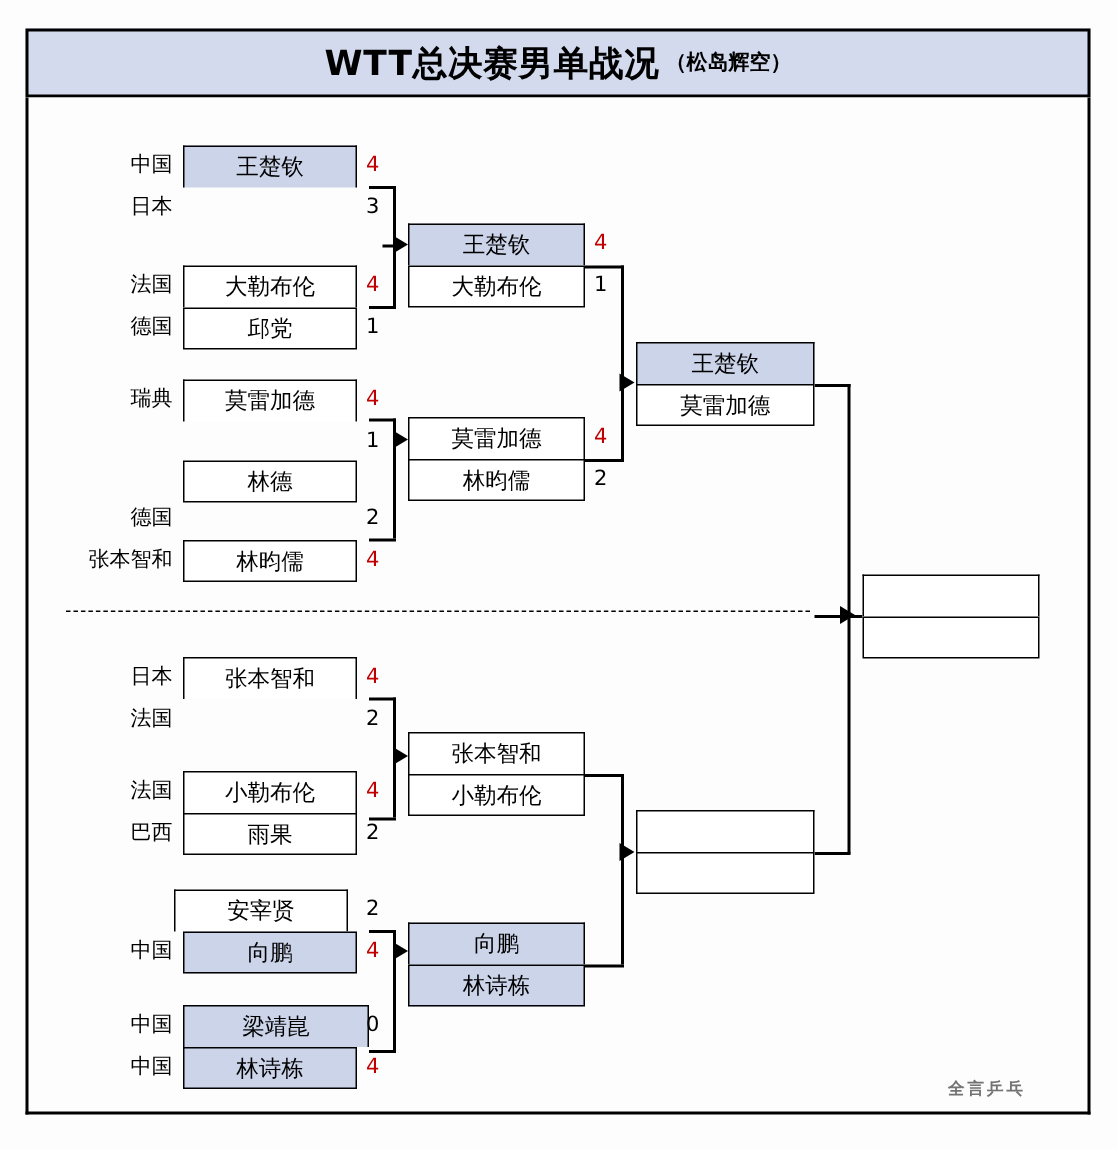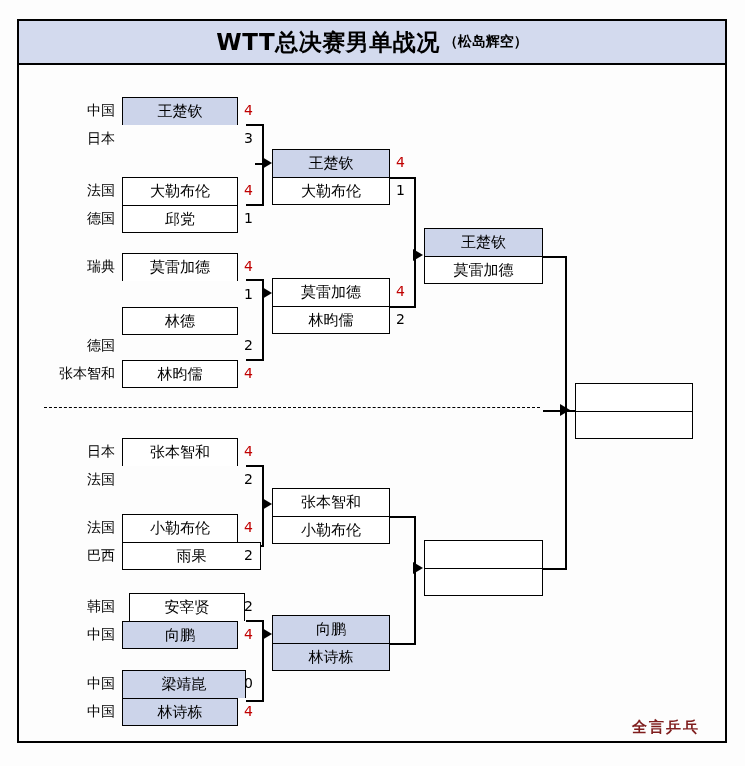--- a/index.html
+++ b/index.html
@@ -59,21 +59,21 @@
     border-top:6px solid transparent;border-bottom:6px solid transparent;
     border-left:10px solid #000;
   }
 
   .divider{
     position:absolute;height:0;
     border-top:1.5px dashed #000;
   }
 
   .watermark{
-    position:absolute;font-size:15px;color:#7f1d1d;
+    position:absolute;font-size:11px;color:#737373;
     letter-spacing:2px;white-space:nowrap;font-weight:bold;font-family:Liberation Serif, serif;
   }
 </style>
 </head>
 <body>
 
 <div id="canvas">
 
   <div class="title-bar">
     <span class="title-main">WTT总决赛男单战况</span>
@@ -158,25 +158,24 @@
   <div class="score win" style="left:244px;top:438px;">4</div>
 
   <div class="country" style="left:20px;top:466px;">法国</div>
   <div class="score" style="left:244px;top:466px;">2</div>
 
   <div class="country" style="left:20px;top:514px;">法国</div>
   <div class="slot top" style="left:122px;top:514px;width:116px;height:28px;">小勒布伦</div>
   <div class="score win" style="left:244px;top:514px;">4</div>
 
   <div class="country" style="left:20px;top:542px;">巴西</div>
-  <div class="slot" style="left:122px;top:542px;width:139px;height:28px;">雨果</div>
+  <div class="slot" style="left:122px;top:542px;width:116px;height:28px;">雨果</div>
   <div class="score" style="left:244px;top:542px;">2</div>
 
-  <div class="country" style="left:20px;top:593px;">韩国</div>
-  <div class="slot top" style="left:129px;top:593px;width:116px;height:28px;">安宰贤</div>
+  <div class="slot top" style="left:116px;top:593px;width:116px;height:28px;">安宰贤</div>
   <div class="score" style="left:244px;top:593px;">2</div>
 
   <div class="country" style="left:20px;top:621px;">中国</div>
   <div class="slot hl" style="left:122px;top:621px;width:116px;height:28px;">向鹏</div>
   <div class="score win" style="left:244px;top:621px;">4</div>
 
   <div class="country" style="left:20px;top:670px;">中国</div>
   <div class="slot hl top" style="left:122px;top:670px;width:124px;height:28px;">梁靖崑</div>
   <div class="score" style="left:244px;top:670px;">0</div>
 

